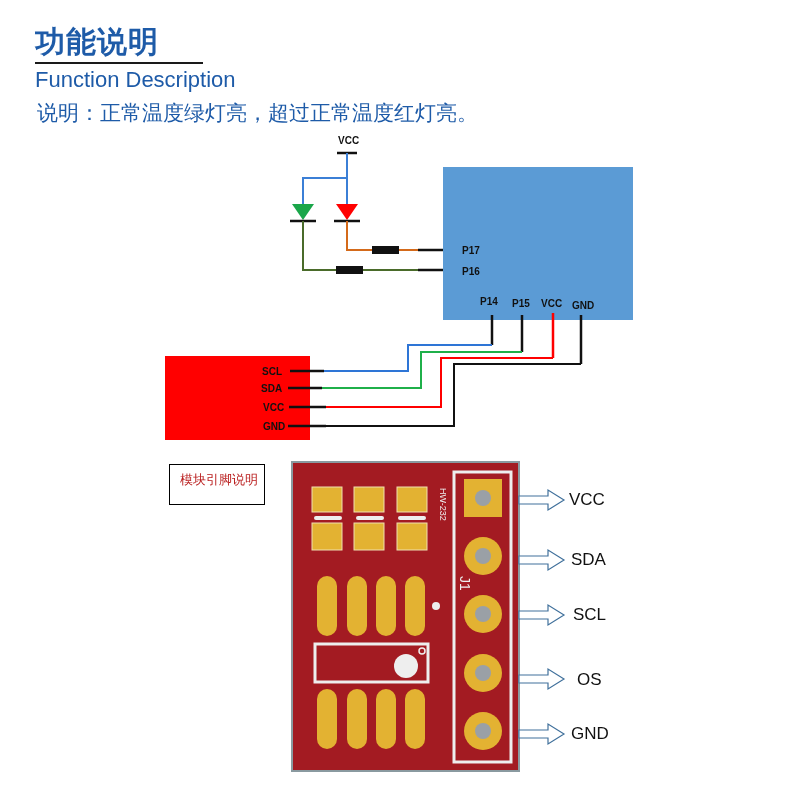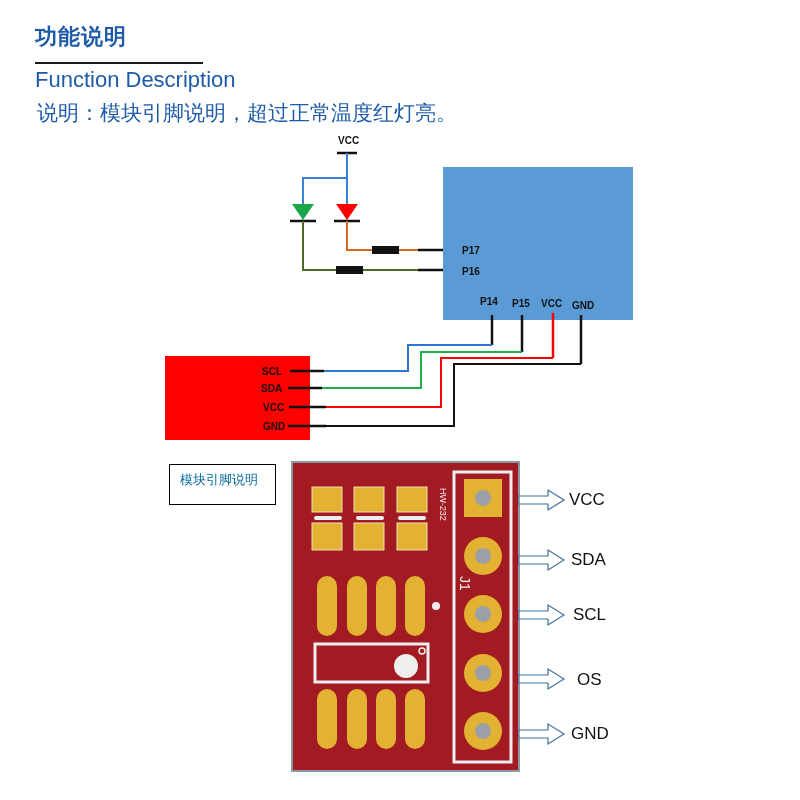--- a/index.html
+++ b/index.html
@@ -1,32 +1,32 @@
 <!DOCTYPE html>
 <html><head>
 <meta charset="utf-8">
 <style>
   html, body { margin:0; padding:0; background:#ffffff; }
   body { width:800px; height:800px; position:relative; overflow:hidden; font-family:"DejaVu Sans", sans-serif; }
-  .title-zh { position:absolute; left:35px; top:22px; font-size:22px; font-weight:bold; color:#1e5ba8; letter-spacing:1px; }
+  .title-zh { position:absolute; left:35px; top:22px; font-size:30px; font-weight:bold; color:#1e5ba8; letter-spacing:1px; }
   .title-rule { position:absolute; left:35px; top:62px; width:168px; height:2px; background:#1a1a1a; }
   .title-en { position:absolute; left:35px; top:67px; font-size:22px; color:#1e5ba8; font-family:"Liberation Sans", sans-serif; }
   .desc { position:absolute; left:37px; top:99px; font-size:21px; color:#1e5ba8; }
-  .pinbox { position:absolute; left:169px; top:464px; width:107px; height:41px; border:1px solid #000; box-sizing:border-box; font-size:13px; padding:6px 0 12px 10px; color:#0369a1; }
+  .pinbox { position:absolute; left:169px; top:464px; width:96px; height:41px; border:1px solid #000; box-sizing:border-box; font-size:13px; padding:6px 0 12px 10px; color:#b91c1c; }
   svg { position:absolute; left:0; top:0; }
   .lbl { font-family:"Liberation Sans", sans-serif; font-weight:bold; font-size:10px; fill:#111; }
   .pinlbl { font-family:"Liberation Sans", sans-serif; font-size:17px; fill:#111; }
 </style>
 </head>
 <body>
 
 <div class="title-zh">功能说明</div>
 <div class="title-rule"></div>
 <div class="title-en">Function Description</div>
-<div class="desc">说明：模块引脚说明，超过正常温度红灯亮。</div>
+<div class="desc">说明：正常温度绿灯亮，超过正常温度红灯亮。</div>
 
 <svg width="800" height="800">
 
   <text x="338" y="144" class="lbl">VCC</text>
   <line x1="337" y1="153" x2="357" y2="153" stroke="#111" stroke-width="2.5"></line>
   <polyline points="347,153 347,178 303,178 303,204" fill="none" stroke="#3b7fd6" stroke-width="2"></polyline>
   <line x1="347" y1="178" x2="347" y2="204" stroke="#3b7fd6" stroke-width="2"></line>
 
   <polygon points="292,204 314,204 303,220" fill="#1aa64a"></polygon>
   <line x1="290" y1="221" x2="316" y2="221" stroke="#111" stroke-width="2.5"></line>

